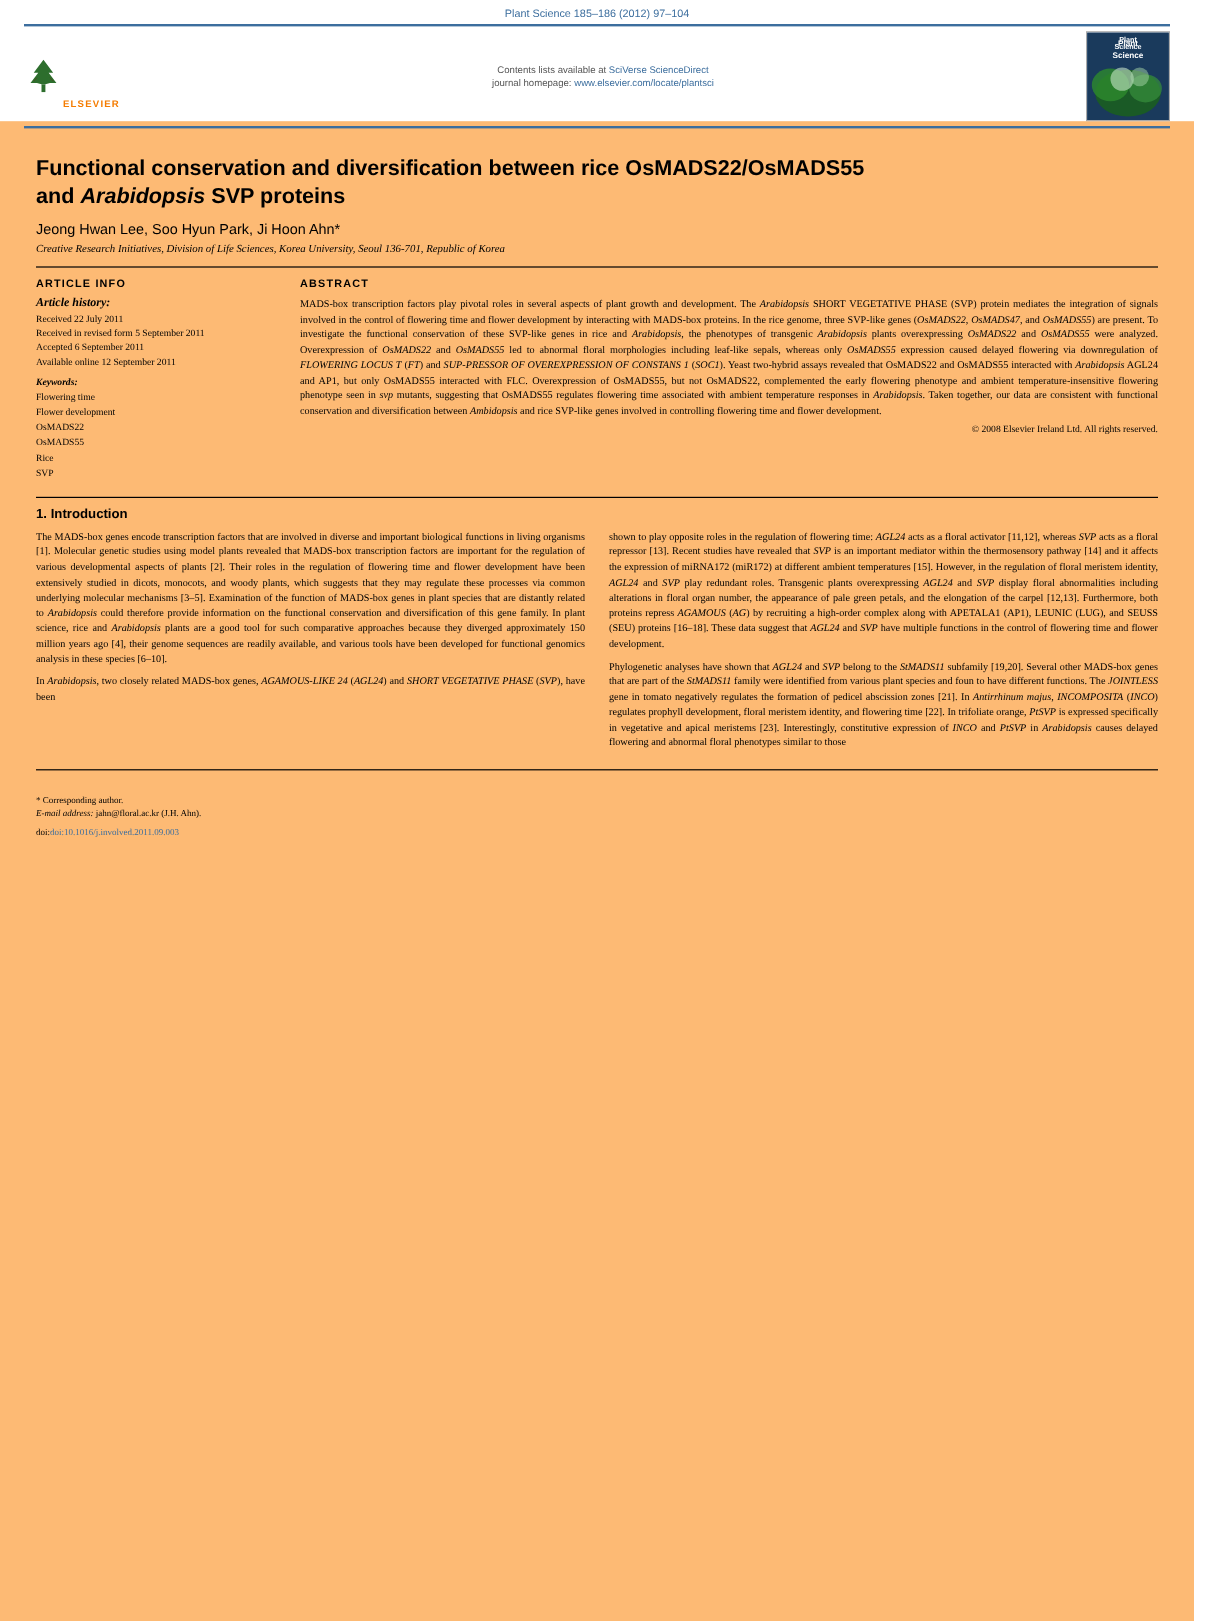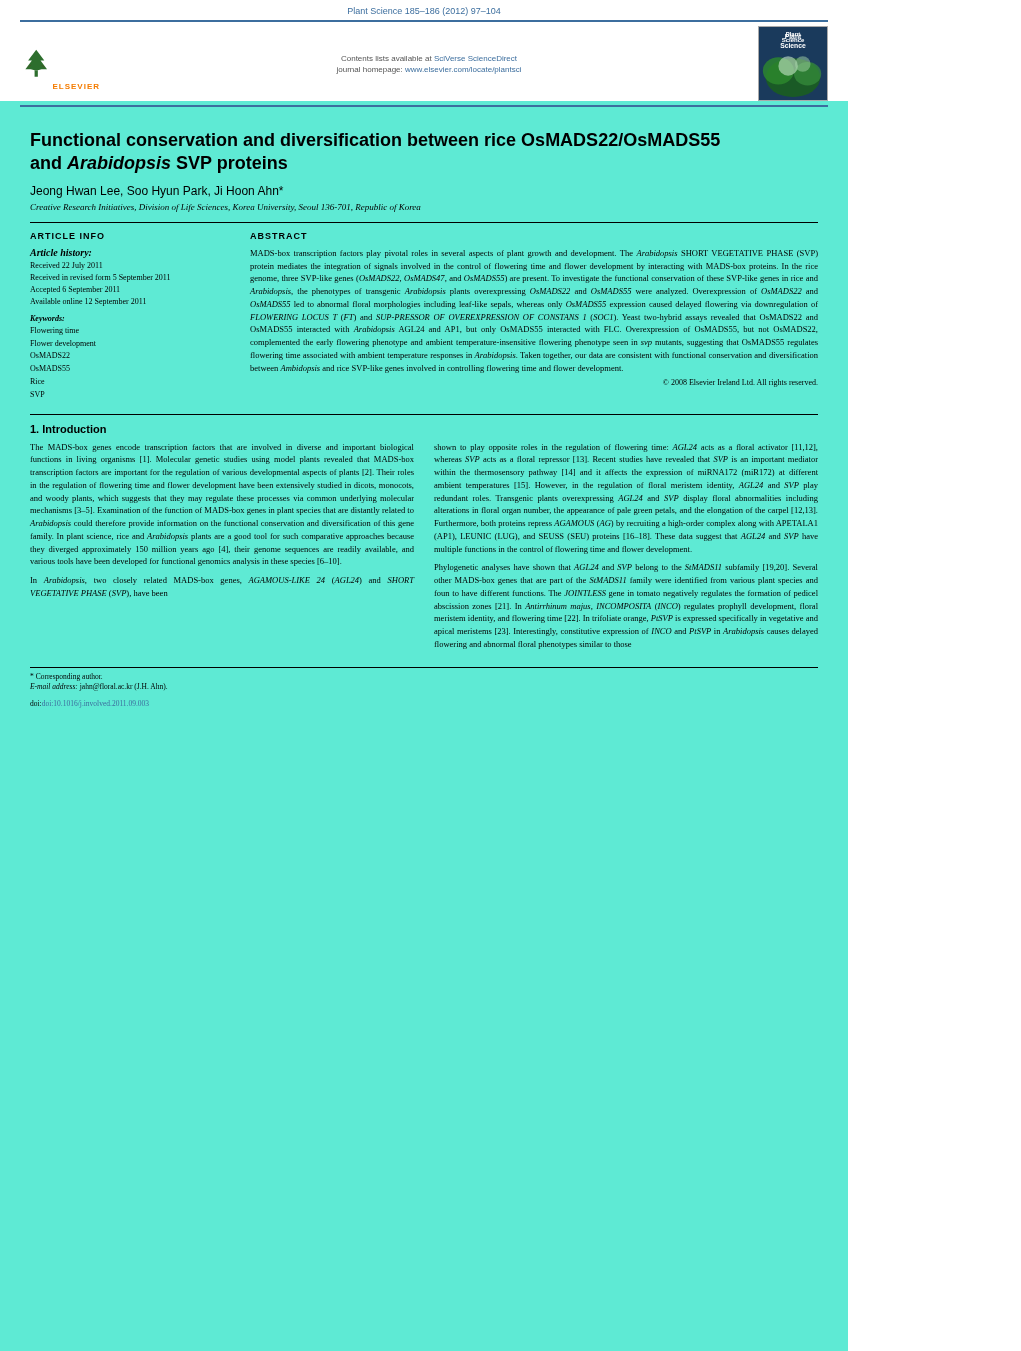--- a/index.html
+++ b/index.html
@@ -6,23 +6,23 @@
     body {
       background: #fff;
       font-family: 'Times New Roman', Times, serif;
       font-size: 10px;
       color: #000;
       width: 1021px;
       min-height: 1351px;
     }
 
     .page {
-      width: 848px;
+      width: 995px;
       min-height: 1351px;
-      background: #5eead4;
+      background: #fdba74;
       padding: 0;
       position: relative;
     }
 
     
     .journal-header {
       background: #fff;
       padding: 6px 20px 0 20px;
       display: flex;
       flex-direction: column;
@@ -242,21 +242,21 @@
     .body-text {
       font-size: 8.5px;
       line-height: 1.5;
       text-align: justify;
       margin-bottom: 6px;
     }
 
     .footnote-section {
       border-top: 1px solid #000;
       margin-top: 10px;
-      padding-top: 4px;
+      padding-top: 20px;
     }
 
     .footnote-text {
       font-size: 7.5px;
       line-height: 1.4;
     }
 
     
     .elsevier-logo-svg {
       display: flex;

